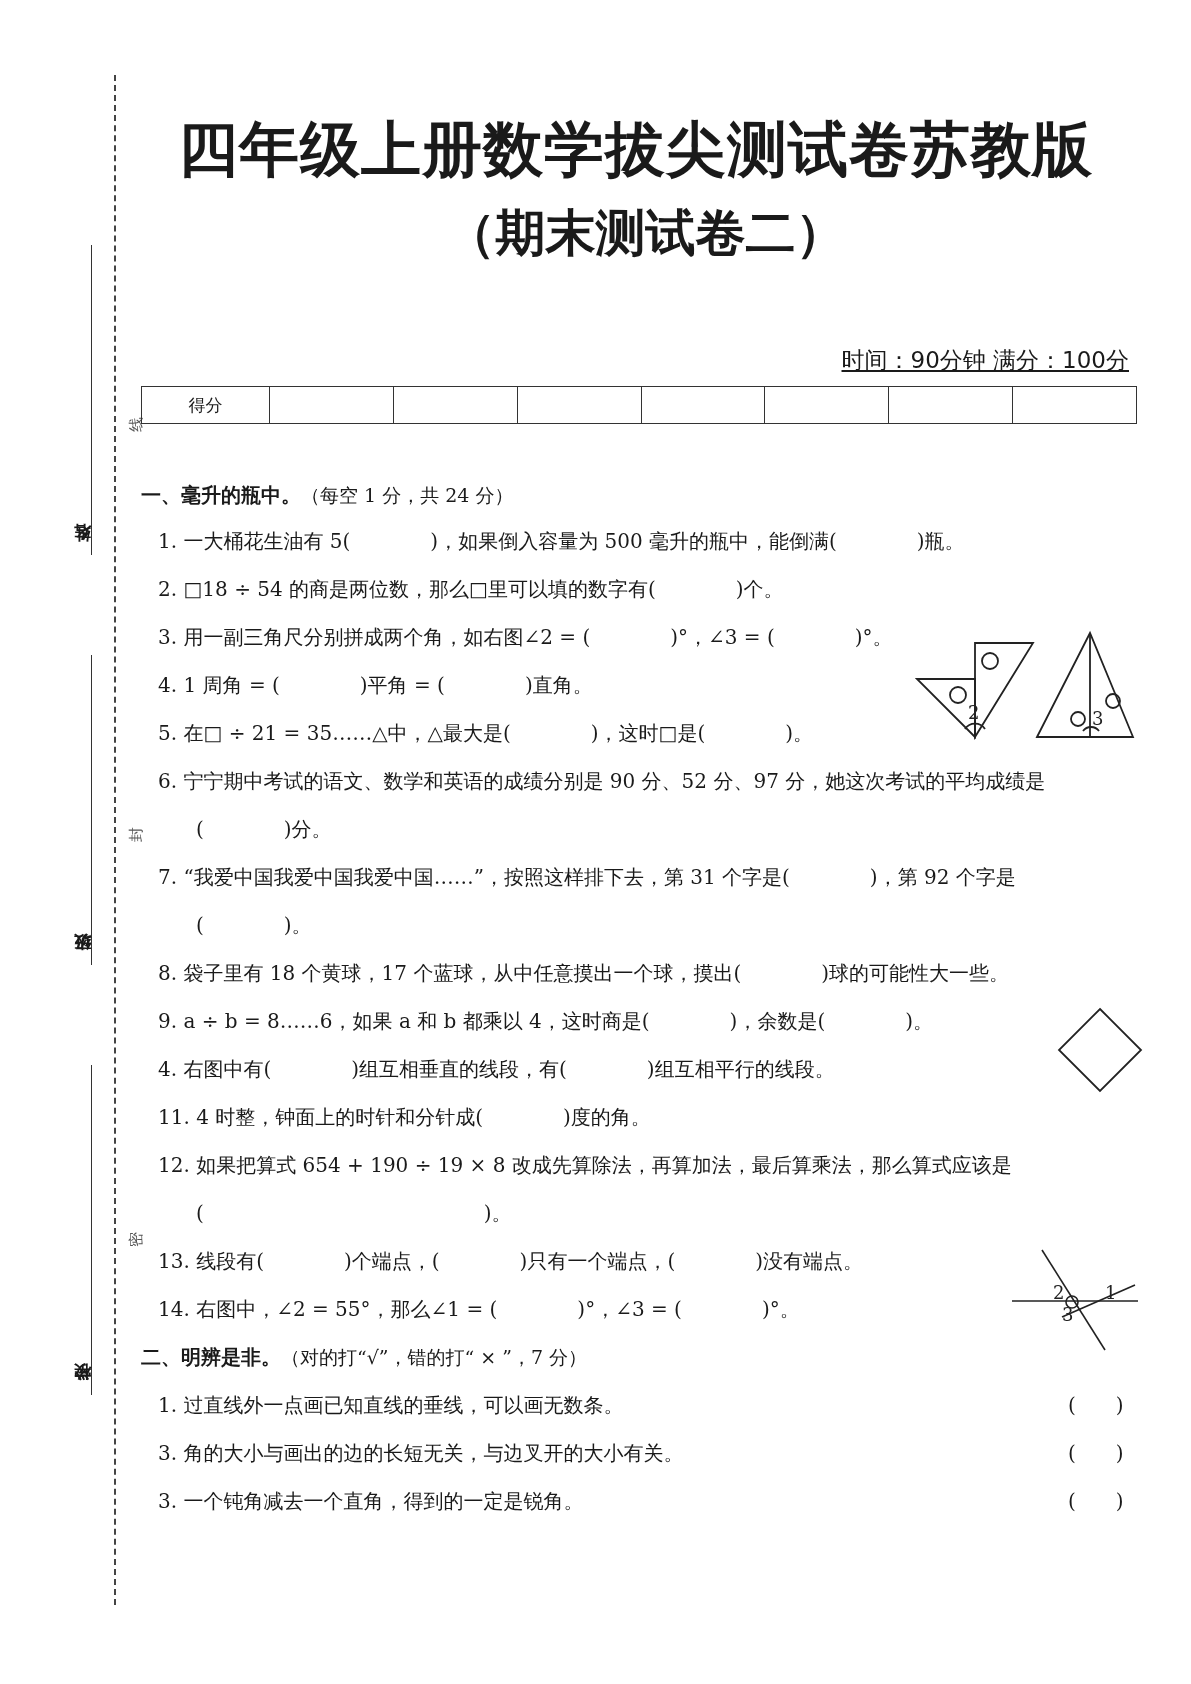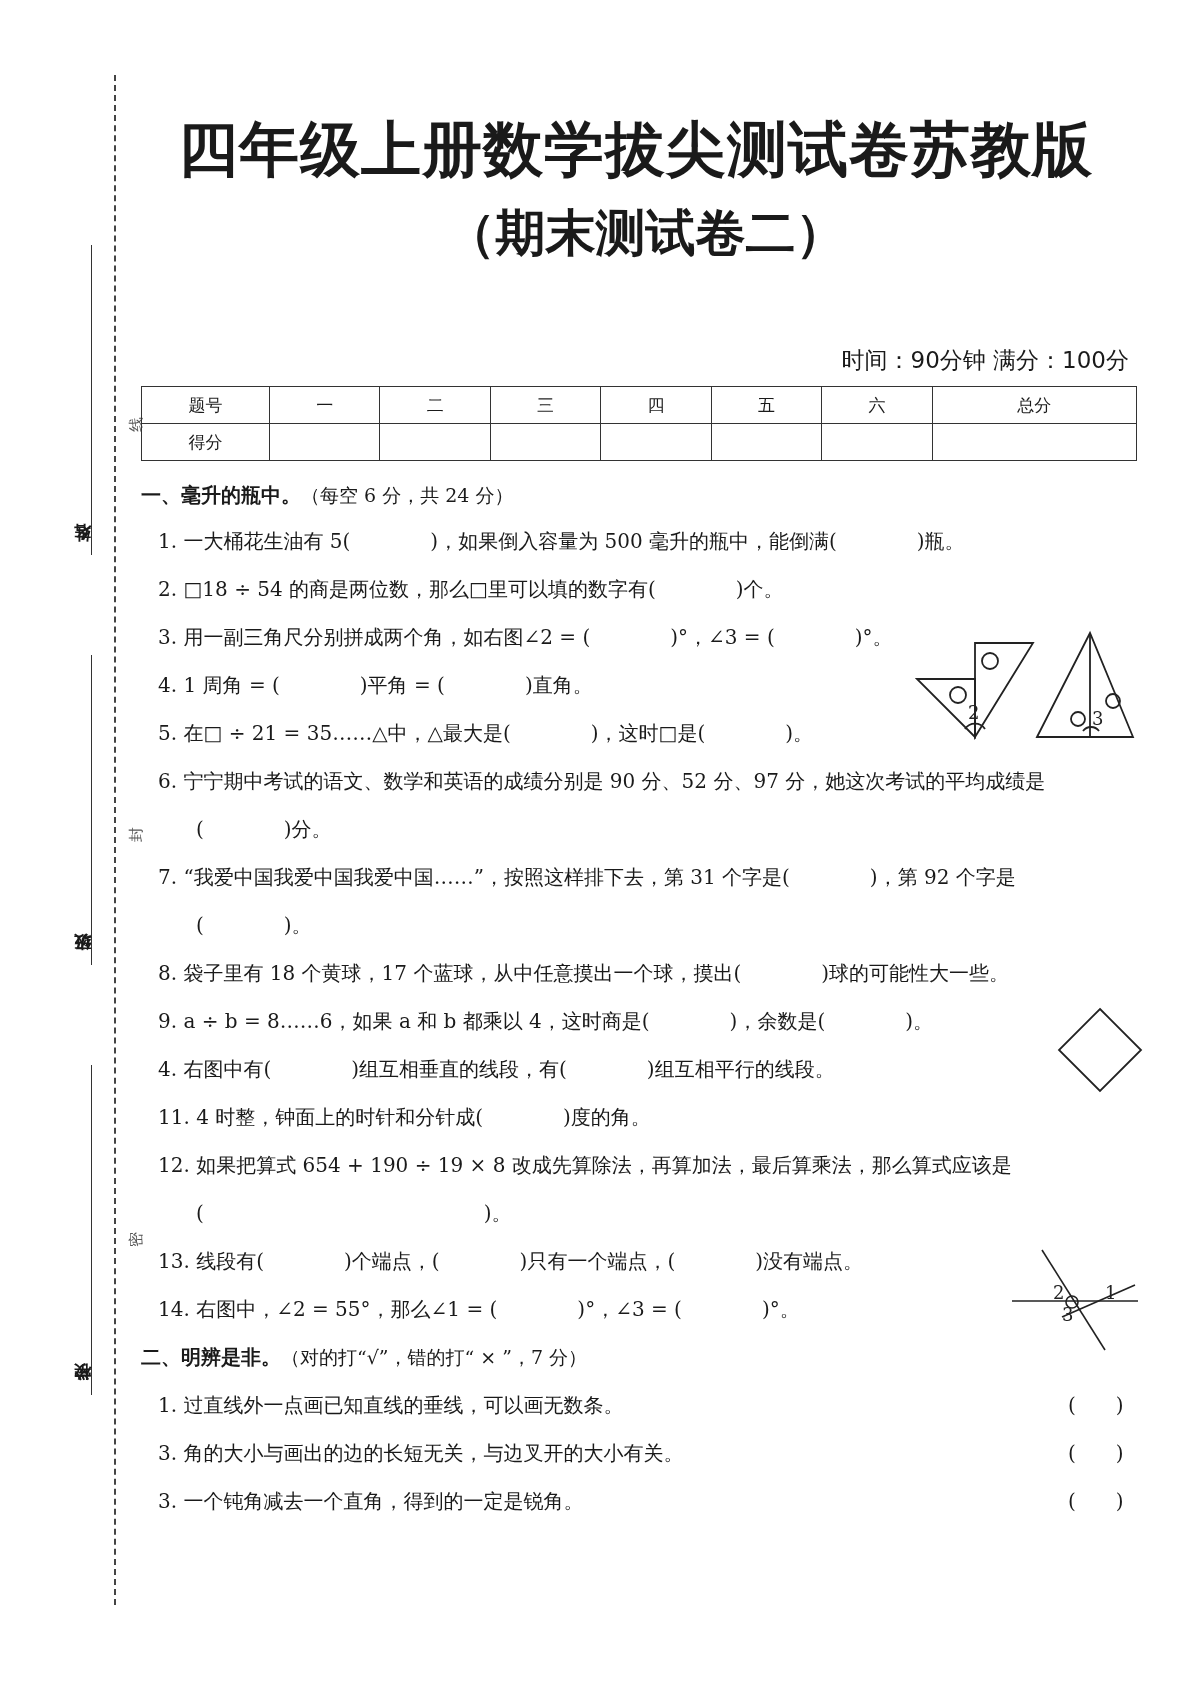--- a/index.html
+++ b/index.html
@@ -11,21 +11,21 @@
   .sep-char { position: absolute; left: 106px; font-size: 15px; color: #555;
               background: #fff; writing-mode: vertical-rl; transform: rotate(-90deg); }
   .field { position: absolute; left: 70px; writing-mode: vertical-rl; transform: rotate(180deg);
            font-family: "DejaVu Sans", sans-serif; font-weight: bold; font-size: 17px; }
   .field-line { position: absolute; left: 91px; border-left: 1.5px solid #333; }
   .title { position: absolute; left: 0; width: 1191px; text-align: center;
            font-family: "DejaVu Sans", sans-serif; font-weight: bold; }
   .title.main { top: 110px; font-size: 60px; letter-spacing: 1px; left: 40px; }
   .title.sub { top: 200px; font-size: 50px; left: 50px; }
   .meta { position: absolute; right: 62px; top: 345px; font-family: "DejaVu Sans", sans-serif;
-          font-size: 23px; }
+          font-size: 23px; text-decoration: underline; }
   table.score { position: absolute; left: 141px; top: 386px; width: 996px;
                 border-collapse: collapse; font-family: "DejaVu Sans", sans-serif; font-size: 17px; }
   table.score td { border: 1.5px solid #333; height: 34px; text-align: center; }
   table.score td:first-child { width: 125px; }
   .section { position: absolute; left: 141px; font-size: 20px; }
   .section .sec-title { font-family: "DejaVu Sans", sans-serif; font-weight: bold; }
   .section .sec-note { font-size: 19px; }
   .q { position: absolute; left: 158px; font-size: 20px; white-space: nowrap; }
   .q.cont { left: 196px; }
   .paren { position: absolute; font-size: 20px; }
@@ -50,45 +50,35 @@
   <div class="field-line" style="top:1065px;height:330px"></div>
   <div class="field" style="top:1395px">学校</div>
 </div>
 
 <div class="title main">四年级上册数学拔尖测试卷苏教版</div>
 <div class="title sub">（期末测试卷二）</div>
 <div class="meta">时间：90分钟  满分：100分</div>
 
 <table class="score">
   <tbody>
-      <tr>
-    <td>题号</td>
-    <td>一</td>
-    <td>二</td>
-    <td>三</td>
-    <td>四</td>
-    <td>五</td>
-    <td>六</td>
-    <td>总分</td>
-  </tr>
   <tr>
     <td>得分</td>
     <td></td>
     <td></td>
     <td></td>
     <td></td>
     <td></td>
     <td></td>
     <td></td>
   </tr>
 </tbody>
   </table>
 
 <div class="section" style="top:482px">
-  <span class="sec-title">一、毫升的瓶中。</span><span class="sec-note">（每空 6 分，共 24 分）</span>
+  <span class="sec-title">一、毫升的瓶中。</span><span class="sec-note">（每空 1 分，共 24 分）</span>
 </div>
 
 <div class="q" style="top:528px">1. 一大桶花生油有 5(　　　　)，如果倒入容量为 500 毫升的瓶中，能倒满(　　　　)瓶。</div>
 <div class="q" style="top:576px">2. □18 ÷ 54 的商是两位数，那么□里可以填的数字有(　　　　)个。</div>
 <div class="q" style="top:624px">3. 用一副三角尺分别拼成两个角，如右图∠2 = (　　　　)°，∠3 = (　　　　)°。</div>
 <div class="q" style="top:672px">4. 1 周角 = (　　　　)平角 = (　　　　)直角。</div>
 <div class="q" style="top:720px">5. 在□ ÷ 21 = 35……△中，△最大是(　　　　)，这时□是(　　　　)。</div>
 <div class="q" style="top:768px">6. 宁宁期中考试的语文、数学和英语的成绩分别是 90 分、52 分、97 分，她这次考试的平均成绩是</div>
 <div class="q cont" style="top:816px">(　　　　)分。</div>
 <div class="q" style="top:864px">7. “我爱中国我爱中国我爱中国……”，按照这样排下去，第 31 个字是(　　　　)，第 92 个字是</div>

